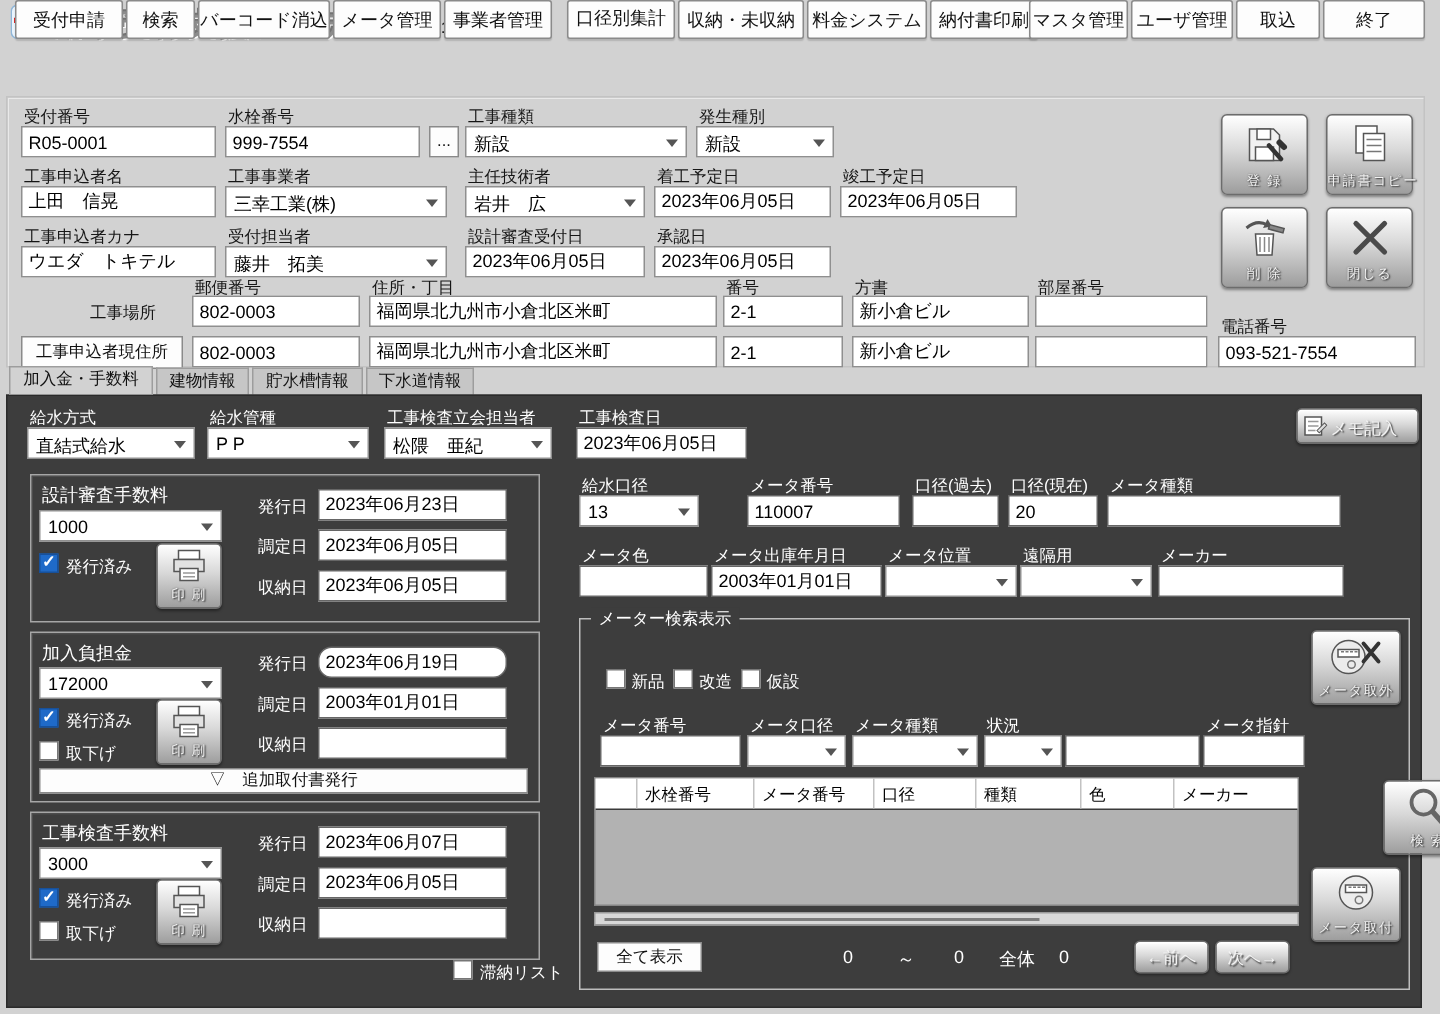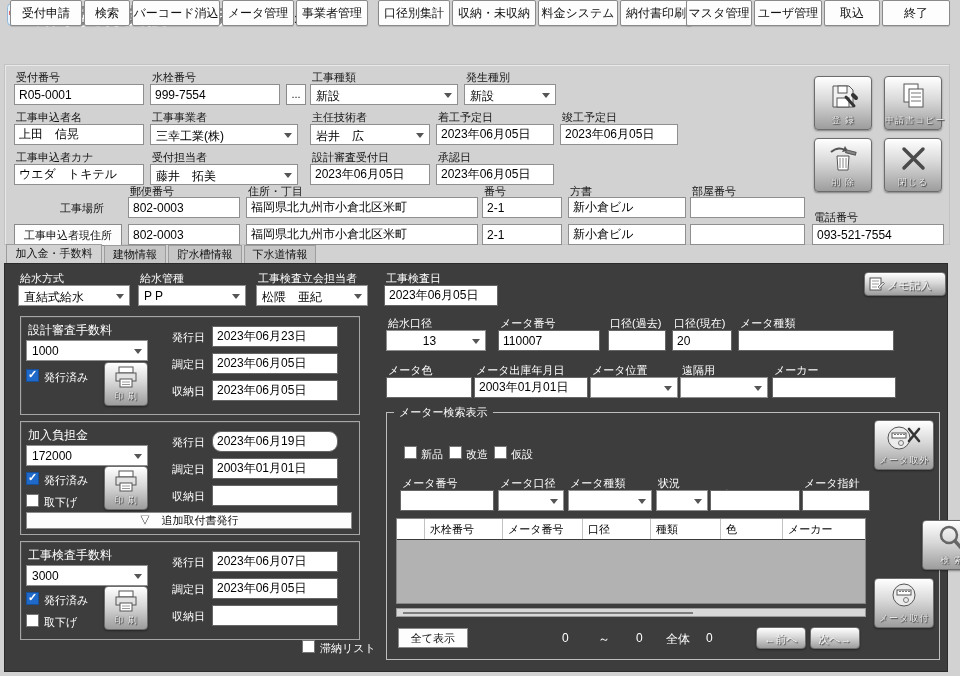--- a/index.html
+++ b/index.html
@@ -58,21 +58,21 @@
     </svg>
   </div>
   <div class="titlebar-title">給水受付支援システム</div>
   <div class="ver">Ver  2023.7.14.1</div>
 
   <div class="tbtn" style="left:10px;width:72px;">受付申請</div>
   <div class="tbtn" style="left:84px;width:46px;">検索</div>
   <div class="tbtn" style="left:132px;width:88px;">バーコード消込</div>
   <div class="tbtn" style="left:222px;width:72px;">メータ管理</div>
   <div class="tbtn" style="left:296px;width:72px;">事業者管理</div>
-  <div class="tbtn" style="left:378px;width:72px;">口径別集計</div>
+  <div class="tbtn" style="left:378px;width:72px;font-family:Liberation Mono, monospace;">口径別集計</div>
   <div class="tbtn" style="left:452px;width:84px;">収納・未収納</div>
   <div class="tbtn" style="left:538px;width:80px;">料金システム</div>
   <div class="tbtn" style="left:620px;width:72px;">納付書印刷</div>
   <div class="tbtn" style="left:686px;width:66px;">マスタ管理</div>
   <div class="tbtn" style="left:754px;width:68px;">ユーザ管理</div>
   <div class="tbtn" style="left:824px;width:56px;">取込</div>
   <div class="tbtn" style="left:882px;width:68px;">終了</div>
 
   <div class="formpanel"></div>
 
@@ -255,21 +255,21 @@
   <input class="inp" style="left: 212px; top: 551px; width: 126px; border-color: rgb(102, 102, 102);" readonly="" value="2023年06月07日">
   <div class="lbld" style="left:172px;top:582px;">調定日</div>
   <input class="inp" style="left: 212px; top: 578px; width: 126px; border-color: rgb(102, 102, 102);" readonly="" value="2023年06月05日">
   <div class="lbld" style="left:172px;top:609px;">収納日</div>
   <input class="inp" style="left: 212px; top: 605px; width: 126px; border-color: rgb(102, 102, 102);" readonly="" value="">
 
   <span class="chk" style="left:302px;top:640px;"></span>
   <div class="lbld" style="left:320px;top:641px;">滞納リスト</div>
 
   <div class="lbld" style="left:388px;top:316px;">給水口径</div>
-  <div class="sel" style="left:386px;top:330px;width:100px;text-align:center;"><span>13</span><i class="chev"></i></div>
+  <div class="sel" style="left:386px;top:330px;width:80px;"><span>13</span><i class="chev"></i></div>
   <div class="lbld" style="left:500px;top:316px;">メータ番号</div>
   <input class="inp" style="left: 498px; top: 330px; width: 102px; border-color: rgb(102, 102, 102);" readonly="" value="110007">
   <div class="lbld" style="left:610px;top:316px;">口径(過去)</div>
   <input class="inp" style="left: 608px; top: 330px; width: 58px; border-color: rgb(102, 102, 102);" readonly="" value="">
   <div class="lbld" style="left:674px;top:316px;">口径(現在)</div>
   <input class="inp" style="left: 672px; top: 330px; width: 60px; border-color: rgb(102, 102, 102);" readonly="" value="20">
   <div class="lbld" style="left:740px;top:316px;">メータ種類</div>
   <input class="inp" style="left: 738px; top: 330px; width: 156px; border-color: rgb(102, 102, 102);" readonly="" value="">
 
   <div class="lbld" style="left:388px;top:363px;">メータ色</div>

